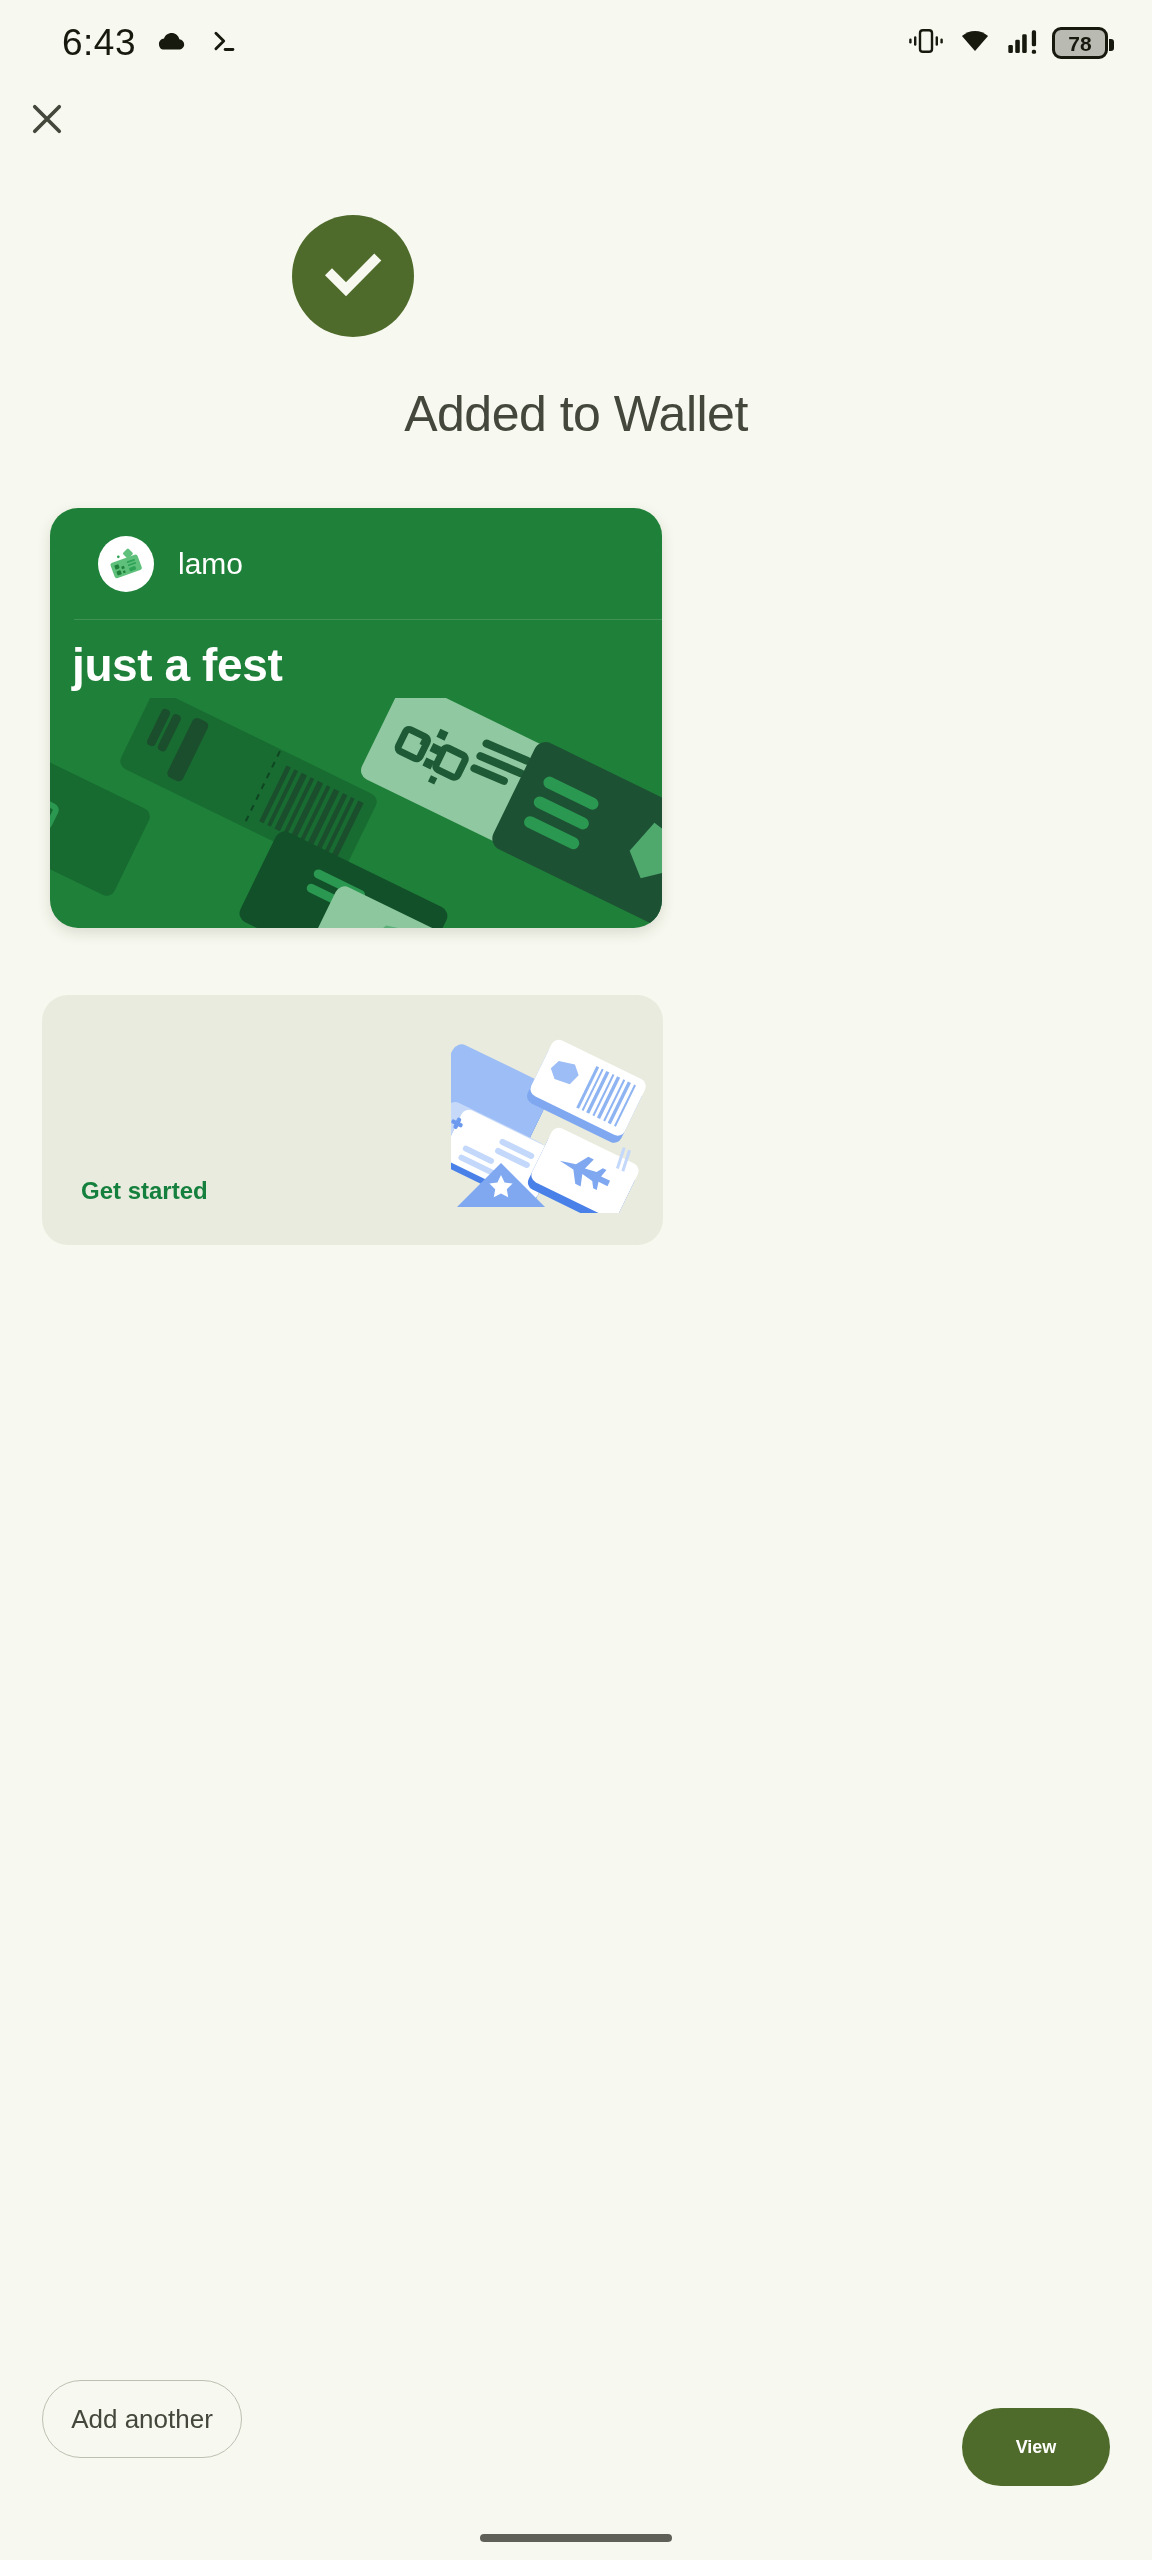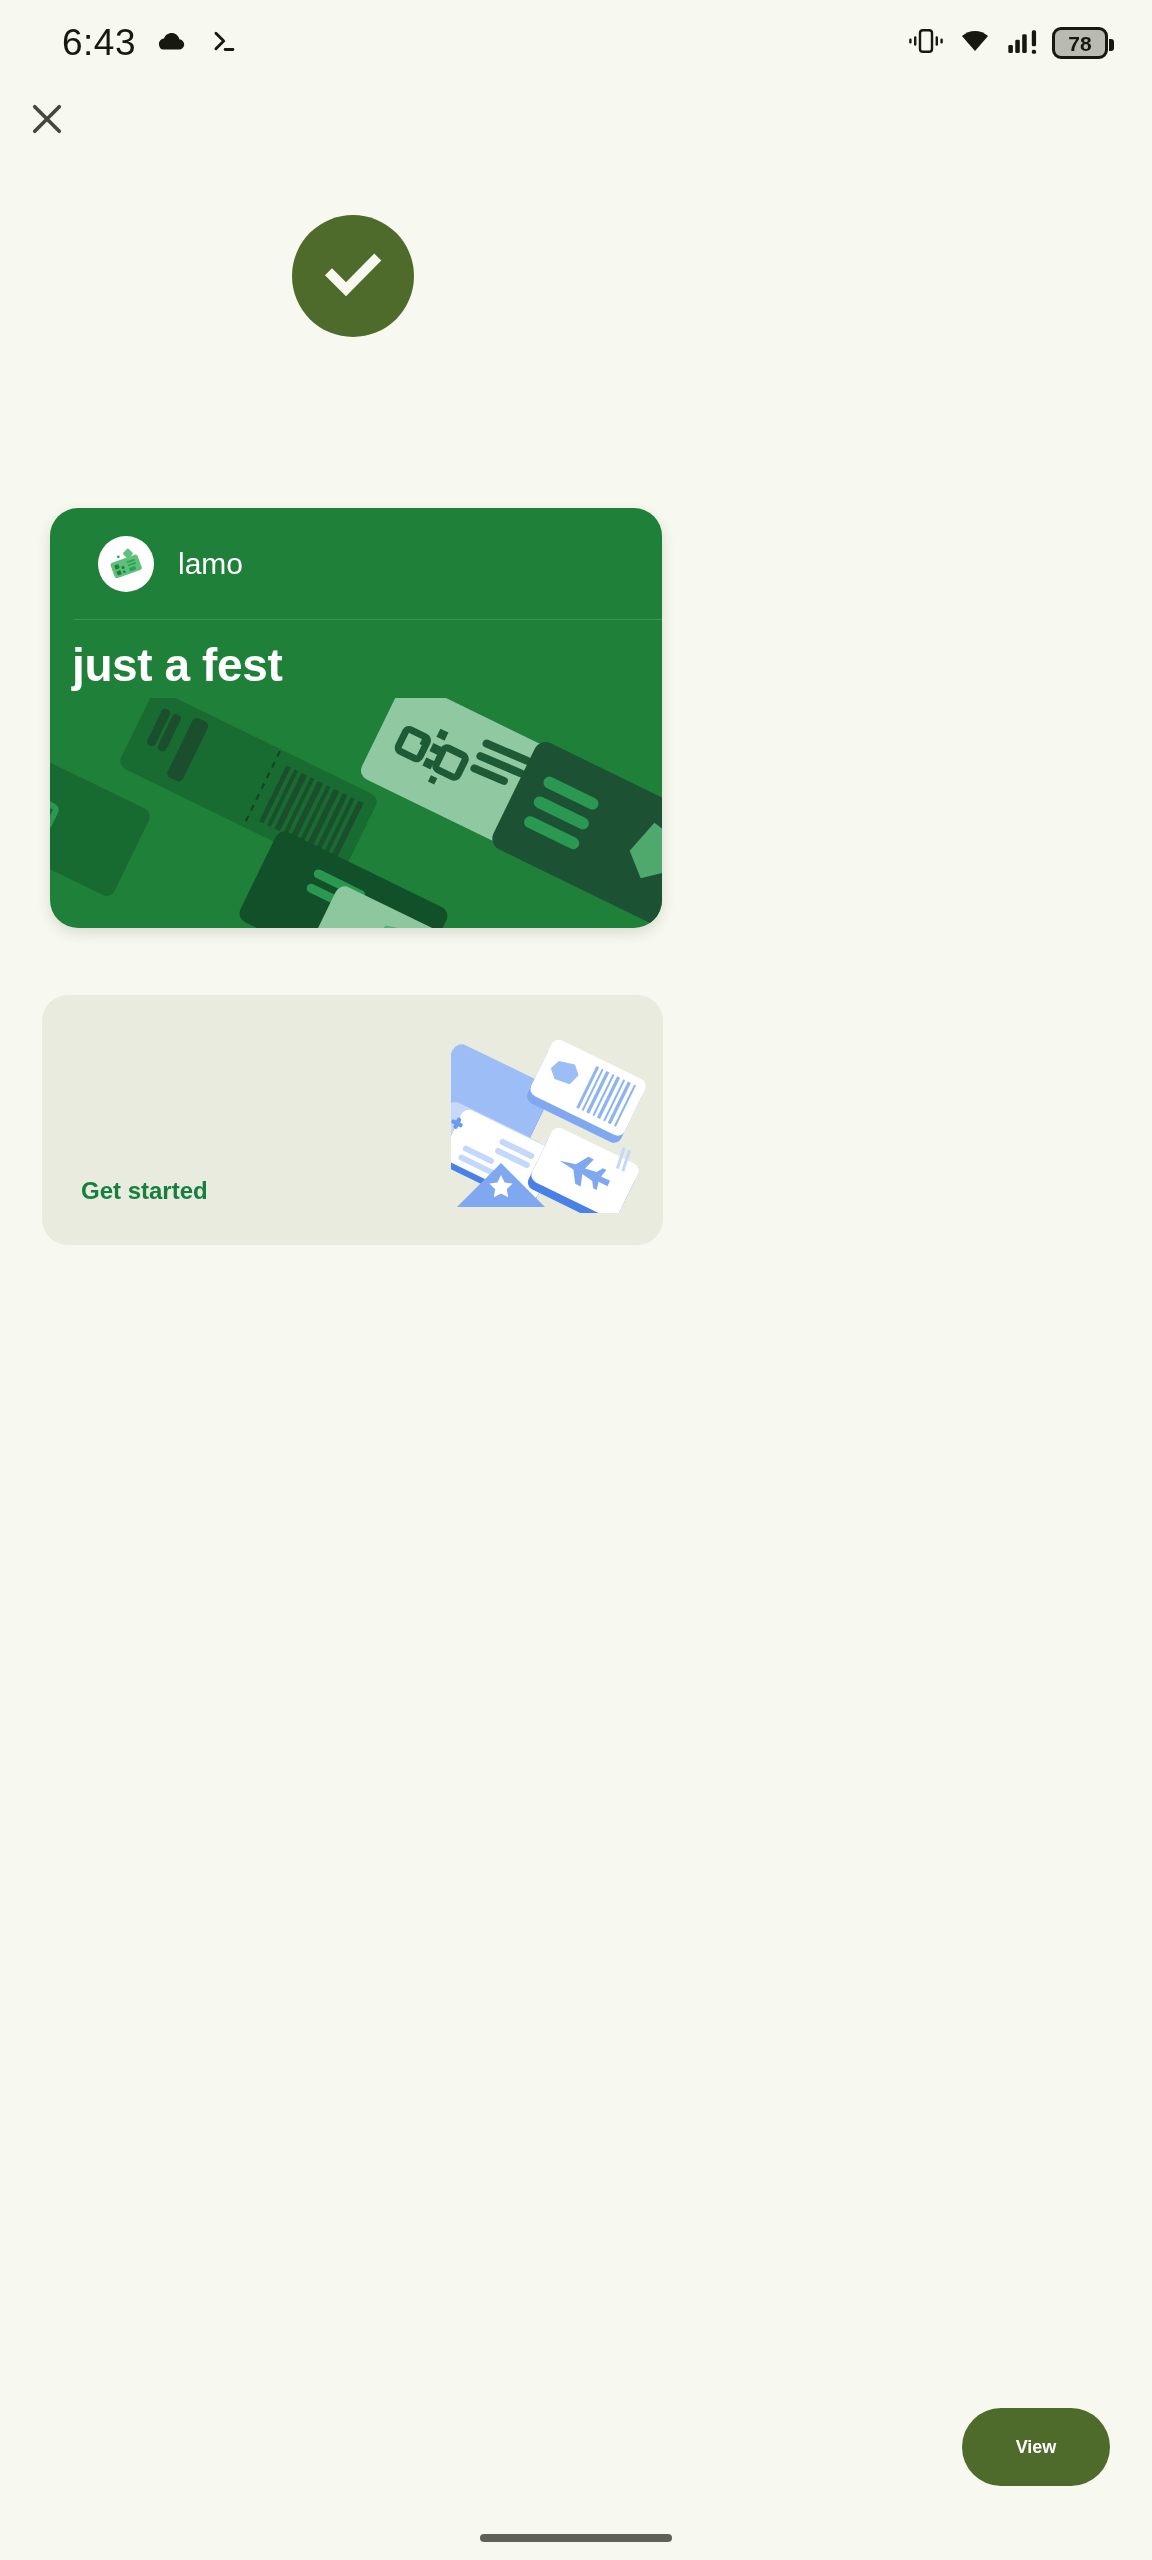--- a/index.html
+++ b/index.html
@@ -164,20 +164,21 @@
   </div>
 
   <div class="check-circle">
     <span>
       <svg width="70" height="70" viewBox="0 0 24 24">
         <path d="M4.8 12.4 L9.6 17.2 L19.3 7.4" stroke="#F7F8EF" stroke-width="3.4" fill="none" stroke-linecap="square" stroke-linejoin="miter"></path>
       </svg>
     </span>
   </div>
 
+  <div class="page-title">Added to Wallet</div>
 
   <div class="pass-card">
     <div class="pass-head">
       <div class="issuer-logo">
         <svg width="46" height="46" viewBox="0 0 48 48">
           <g transform="rotate(-20 24 26)">
             <rect x="9" y="18" width="30" height="17" rx="2.6" fill="#5FC07B"></rect>
             <rect x="12.5" y="21.5" width="4.6" height="4.6" rx="1" fill="#1F8139"></rect>
             <rect x="12.5" y="28" width="4.6" height="4.6" rx="1" fill="#1F8139"></rect>
             <rect x="19" y="25" width="3" height="3" fill="#1F8139"></rect>
@@ -340,17 +341,18 @@
           <g transform="translate(6,126)">
             <path d="M0 48 L44 4 L88 48 Z" fill="#7FA8F0"></path>
             <path d="M44 16 L47.6 23.4 L55.6 24.6 L49.8 30.2 L51.2 38.2 L44 34.4 L36.8 38.2 L38.2 30.2 L32.4 24.6 L40.4 23.4 Z" fill="#FFFFFF"></path>
           </g>
         </g>
       </svg>
     </div>
   </div>
 
   <div class="actions">
+    <button class="btn-outline">Add another</button>
     <button class="btn-filled">View</button>
   </div>
 
   <div class="home-indicator"></div>
 </div>
 
 </body></html>

